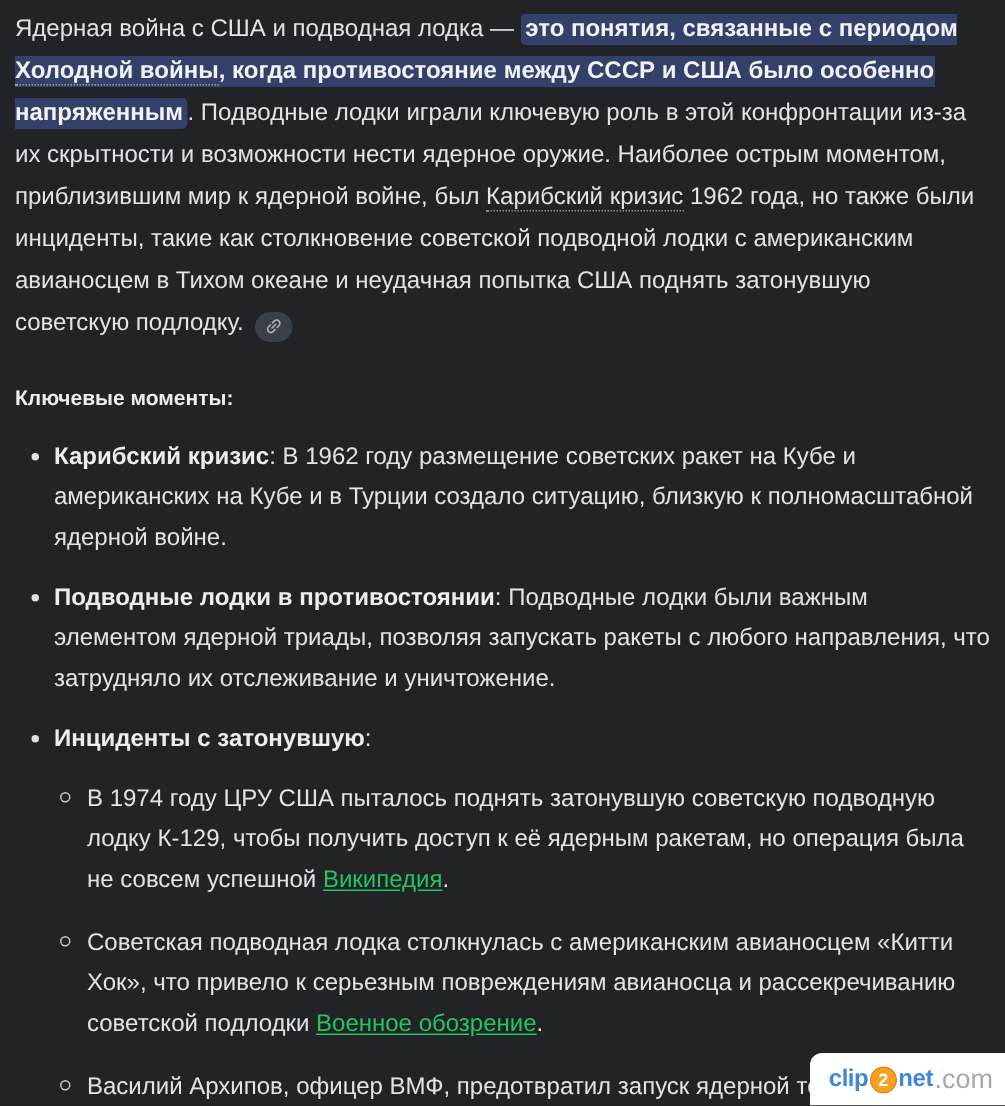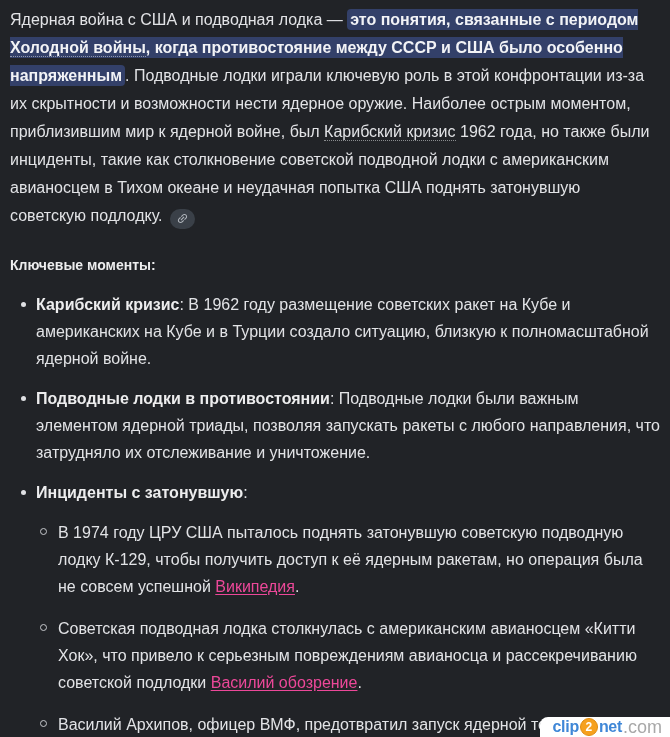--- a/index.html
+++ b/index.html
@@ -33,21 +33,21 @@
     padding: 2px 3px;
   }
   a.entity {
     color: inherit;
     font-weight: inherit;
     text-decoration: none;
     border-bottom: 1px dotted rgba(226,227,230,0.55);
     cursor: pointer;
   }
   a.blue {
-    color: #ec4899;
+    color: #22c55e;
     text-decoration: underline;
     text-underline-offset: 2px;
     cursor: pointer;
   }
   h2.key-heading {
     margin: 23px 0 14px 0;
     font-size: 14px;
     line-height: 24px;
     font-weight: 700;
     color: #ededee;
@@ -111,21 +111,21 @@
   }
   .pill svg {
     width: 13px;
     height: 13px;
     fill: #b0b5bc;
   }
   .watermark {
     position: absolute;
     right: 0;
     bottom: 0;
-    height: 20px;
+    height: 35px;
     padding: 0 8px 0 13px;
     background: #ffffff;
     border-radius: 8px 0 0 0;
     display: flex;
     align-items: center;
     line-height: normal;
   }
   .wm-blue {
     color: #3f87d7;
     font-weight: 700;
@@ -173,21 +173,21 @@
 
   <ul class="top">
     <li><span class="bt">Карибский кризис</span><span>: В 1962 году размещение советских ракет на Кубе и американских на Кубе и в Турции создало ситуацию, близкую к полномасштабной ядерной войне.</span></li>
 
     <li><span class="bt">Подводные лодки в противостоянии</span><span>: Подводные лодки были важным элементом ядерной триады, позволяя запускать ракеты с любого направления, что затрудняло их отслеживание и уничтожение.</span></li>
 
     <li><span class="bt">Инциденты с затонувшую</span><span>:</span>
       <ul class="sub">
         <li><span>В 1974 году ЦРУ США пыталось поднять затонувшую советскую подводную лодку К-129, чтобы получить доступ к её ядерным ракетам, но операция была не совсем успешной </span><a class="blue">Википедия</a><span>.</span></li>
 
-        <li><span>Советская подводная лодка столкнулась с американским авианосцем «Китти Хок», что привело к серьезным повреждениям авианосца и рассекречиванию советской подлодки </span><a class="blue">Василий обозрение</a><span>.</span></li>
+        <li><span>Советская подводная лодка столкнулась с американским авианосцем «Китти Хок», что привело к серьезным повреждениям авианосца и рассекречиванию советской подлодки </span><a class="blue">Военное обозрение</a><span>.</span></li>
 
         <li><span>Василий Архипов, офицер ВМФ, предотвратил запуск ядерной торпеды с советской подводной лодки во время Карибского кризиса, что предотвратило начало ядерной войны. </span></li>
       </ul>
     </li>
   </ul>
 
   <div class="watermark">
     <span class="wm-blue">clip</span>
       <span class="wm-circle">
         <span>2</span>

